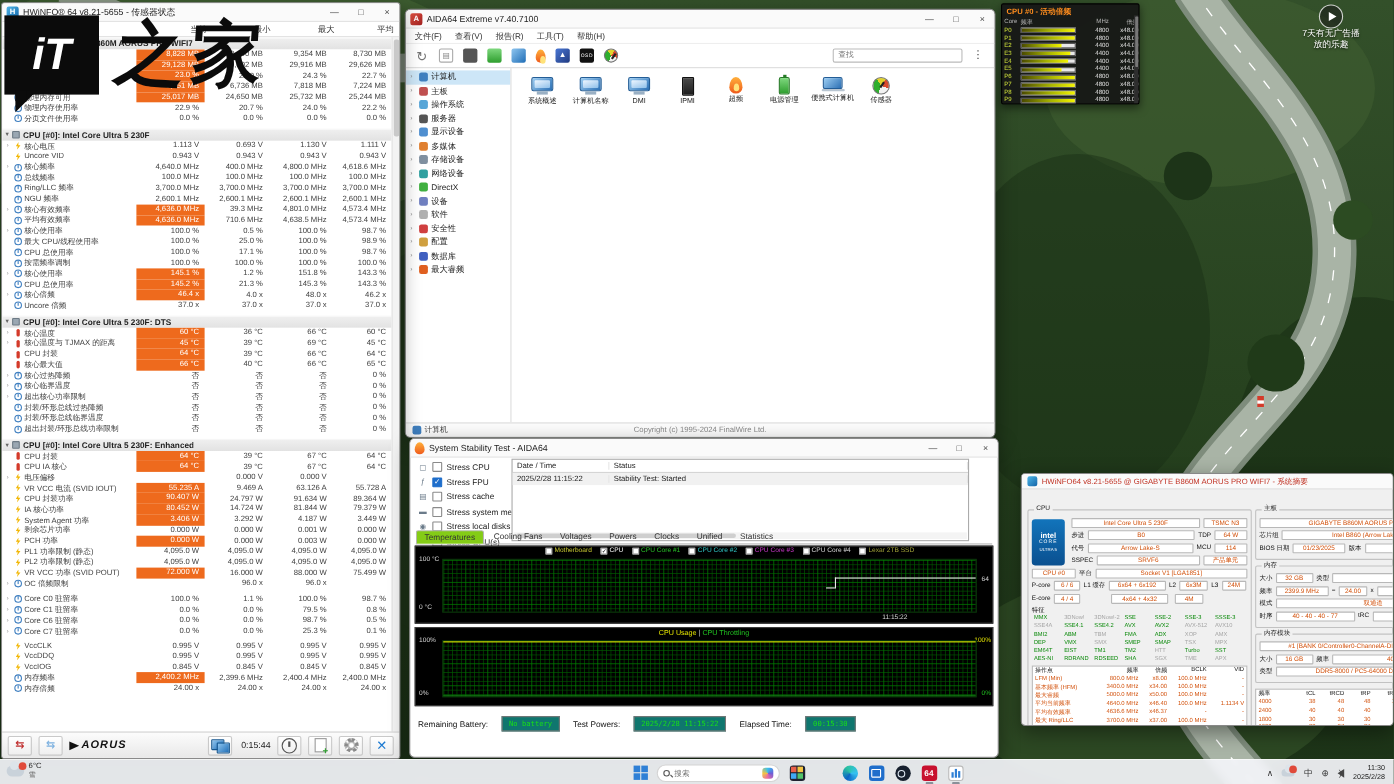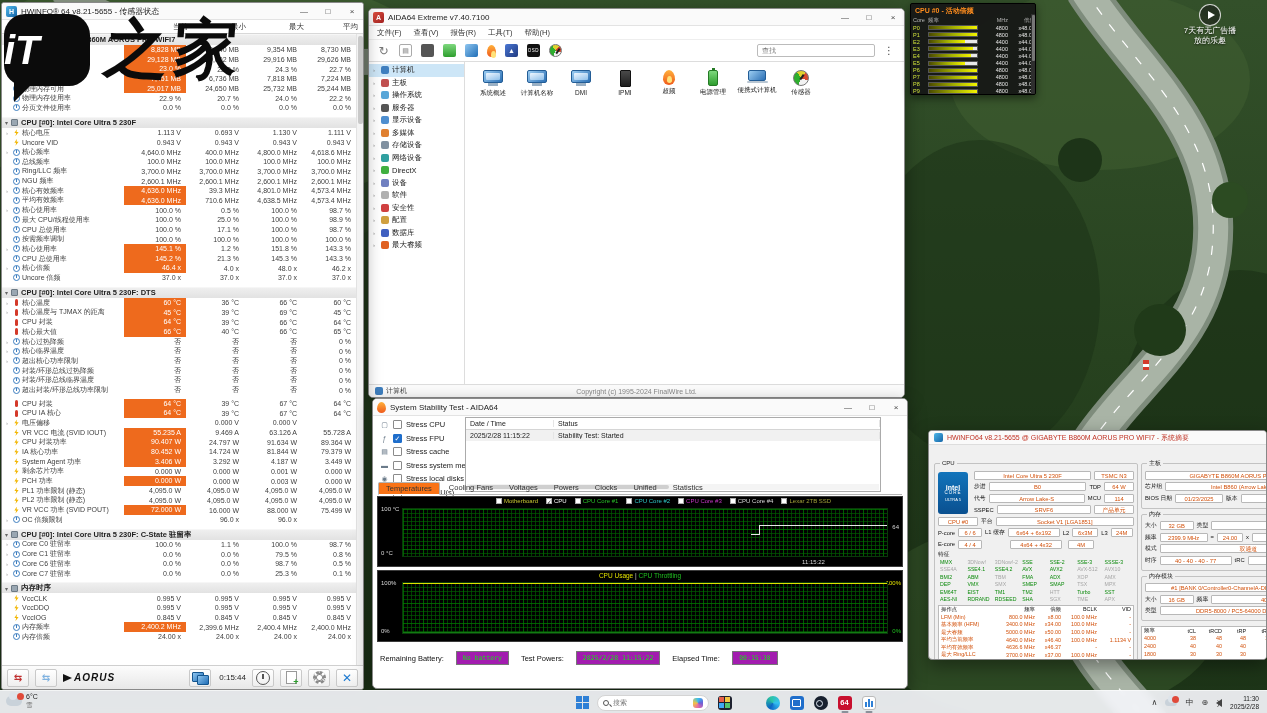--- a/index.html
+++ b/index.html
@@ -6,21 +6,21 @@
 html,body{width:1267px;height:713px;overflow:hidden;background:#223c1e;position:relative}
 .win{position:absolute;background:#fff;border:1px solid #8a8a8a;border-radius:5px;box-shadow:0 6px 18px rgba(0,0,0,.4);overflow:hidden}
 .tbar{display:flex;align-items:center;height:17px;padding:0 4px;background:#fafafa;border-bottom:1px solid #e3e3e3;font-size:8px;color:#222;gap:4px}
 .tbar .cap{margin-left:auto;display:flex;gap:10px;color:#444;font-size:8px}
 .cap span{width:14px;text-align:center;cursor:default}
 
 #wall{position:absolute;inset:0}
 
 #watermark{position:absolute;left:4px;top:14px;z-index:60;pointer-events:none}
 #wm-row{display:flex;align-items:flex-start}
-#wm-bubble{width:86px;height:72px;background:#0b0b0b;border-radius:21px;position:relative;display:flex;align-items:center;}
+#wm-bubble{width:86px;height:72px;background:#0b0b0b;border-radius:0;position:relative;display:flex;align-items:center;justify-content:center}
 #wm-bubble::after{content:"";position:absolute;left:10px;bottom:-16px;border:10px solid transparent;border-top-color:#0b0b0b;border-left-color:#0b0b0b}
 #wm-it{color:#fff;font-size:40px;font-weight:bold;font-style:italic}
 #wm-zhijia{font-size:64px;font-weight:900;color:#0b0b0b;line-height:70px;margin-left:14px;transform:skewX(-4deg);letter-spacing:6px}
 #wm-url{font-size:26px;font-weight:800;color:#000;margin-top:16px;letter-spacing:1px}
 
 #sensors-win{left:1px;top:2px;width:363px;height:688px;border-radius:3px;z-index:20}
 #sensors-win .appic{width:11px;height:11px;border-radius:2px;background:linear-gradient(135deg,#4db6e8,#1565a8);color:#fff;font-size:7px;font-weight:bold;text-align:center;line-height:11px}
 .shead{display:grid;grid-template-columns:1fr 62px 58px 58px 54px;height:14px;align-items:center;background:#fff;border-bottom:1px solid #d8d8d8;font-size:7.5px;color:#333;padding-left:6px}
 .shead div{text-align:right;padding-right:5px}
 .shead div:first-child{text-align:left}
@@ -105,36 +105,36 @@
 .cb{width:9px;height:9px;border:1px solid #8a8a8a;background:#fff;border-radius:1px;font-size:7px;line-height:8px;text-align:center;color:#fff}
 .cb.on{background:#1f6ecb;border-color:#1f6ecb}
 #stab-log{position:absolute;left:92px;top:18px;width:416px;height:75px;border:1px solid #ababab;font-size:7px;background:#fff}
 #stab-log .lhead{display:grid;grid-template-columns:88px 1fr;border-bottom:1px solid #d5d5d5;height:12px;align-items:center;color:#222}
 #stab-log .lrow{display:grid;grid-template-columns:88px 1fr;height:11px;align-items:center;background:#f1f1f1;color:#222}
 #stab-log .lhead div,#stab-log .lrow div{padding-left:4px;border-right:1px solid #e5e5e5;white-space:nowrap;overflow:hidden}
 #stab-log .hscroll{position:absolute;bottom:1px;left:1px;right:1px;height:6px;background:#f4f4f4}
 #stab-log .hscroll .thumb{position:absolute;left:2px;top:1px;width:200px;height:4px;background:#cfcfcf;border-radius:2px}
 #stab-tabs{position:absolute;left:5px;top:83px;right:5px;height:13px;display:flex;gap:2px;border-bottom:1px solid #b5b5b5;font-size:7.5px;color:#333}
 .tab{padding:1px 7px}
-.tab.on{background:#f97316;border:1px solid #b5b5b5;border-bottom:1px solid #fff;border-radius:2px 2px 0 0;margin-bottom:-1px}
+.tab.on{background:#84cc16;border:1px solid #b5b5b5;border-bottom:1px solid #fff;border-radius:2px 2px 0 0;margin-bottom:-1px}
 .gpanel{position:absolute;left:4px;right:4px;background:#000;border:1px solid #3c3c3c}
 #temp-panel{top:97px;height:71px}
 #usage-panel{top:171px;height:72px}
 .plot{position:absolute;left:24px;right:14px;background:#000;background-image:linear-gradient(rgba(0,150,0,.35) 1px,transparent 1px),linear-gradient(90deg,rgba(0,150,0,.35) 1px,transparent 1px),linear-gradient(rgba(0,90,0,.7) 1px,transparent 1px),linear-gradient(90deg,rgba(0,90,0,.7) 1px,transparent 1px);background-size:20px 20px,20px 20px,4px 4px,4px 4px;border:1px solid #0a3a0a}
 #temp-plot{top:11px;height:49px}
 #usage-plot{top:11px;height:52px}
 .glab{position:absolute;font-size:6px;color:#d8d8d8}
 .legend{position:absolute;left:118px;top:1px;display:flex;gap:8px;align-items:center}
 .lgitem{display:flex;align-items:center;gap:2px;font-size:6px}
 .lgcb{width:6px;height:6px;border:1px solid #aaa;background:#fff;font-size:5.5px;line-height:6px;text-align:center;color:#000}
 .tline{position:absolute;background:#e8e8e8}
 #usage-title{position:absolute;top:1px;left:0;right:0;text-align:center;font-size:6.5px}
 #stab-info{position:absolute;left:7px;top:252px;display:flex;gap:12px;align-items:center}
 #stab-info .ilabel{font-size:7.5px;color:#111}
-.lcd{background:#a21caf;color:#17e017;font-family:"DejaVu Sans Mono",monospace;font-size:6.5px;padding:2px 6px;border:1px solid #777;min-width:46px;text-align:center;white-space:nowrap}
+.lcd{background:#0f766e;color:#17e017;font-family:"DejaVu Sans Mono",monospace;font-size:6.5px;padding:2px 6px;border:1px solid #777;min-width:46px;text-align:center;white-space:nowrap}
 #stab-btns{position:absolute;left:6px;top:272px;right:6px;display:flex;gap:10px}
 .btn{height:14px;padding:0 10px;font-size:7.5px;color:#222;background:linear-gradient(#fdfdfd,#efefef);border:1px solid #b5b5b5;border-radius:2px;display:flex;align-items:center}
 .btn.dis{color:#aaa}
 .btn.focus{border-color:#3f8fd6;box-shadow:inset 0 0 0 1px #a8d2f0}
 .btn.right{margin-left:auto}
 
 #core-win{left:910px;top:3px;width:126px;height:92px;background:rgba(22,22,22,.92);border:1px solid #000;border-radius:2px;box-shadow:0 3px 8px rgba(0,0,0,.5);z-index:10;overflow:hidden;position:absolute}
 #core-title{color:#ff8d1e;font-size:7px;font-weight:bold;padding:2px 4px 1px}
 #core-head{display:grid;grid-template-columns:15px 50px 30px 27px;font-size:5.5px;color:#b5b5b5;padding:0 2px}
 #core-head div:nth-child(n+3){text-align:right}
@@ -644,20 +644,25 @@
           <span class="sex"></span>
           <span class="sico c"></span>
           <span class="slt">超出封装/环形总线功率限制</span>
         </div>
         <div class="sval">否</div>
         <div class="sval">否</div>
         <div class="sval">否</div>
         <div class="sval">0 %</div>
       </div>
       <div class="sgap"></div>
+      <div class="sec-h">
+        <span class="sec-ar">▾</span>
+        <span class="sec-ic"></span>
+        <span class="sec-t">CPU [#0]: Intel Core Ultra 5 230F: Enhanced</span>
+      </div>
       <div class="srow">
         <div class="slab">
           <span class="sex"></span>
           <span class="sico t"></span>
           <span class="slt">CPU 封装</span>
         </div>
         <div class="sval hl">64 °C</div>
         <div class="sval">39 °C</div>
         <div class="sval">67 °C</div>
         <div class="sval">64 °C</div>
@@ -788,25 +793,20 @@
           <span class="sex">›</span>
           <span class="sico c"></span>
           <span class="slt">OC 倍频限制</span>
         </div>
         <div class="sval"></div>
         <div class="sval">96.0 x</div>
         <div class="sval">96.0 x</div>
         <div class="sval"></div>
       </div>
       <div class="sgap"></div>
-      <div class="sec-h">
-        <span class="sec-ar">▾</span>
-        <span class="sec-ic"></span>
-        <span class="sec-t">CPU [#0]: Intel Core Ultra 5 230F: C-State 驻留率</span>
-      </div>
       <div class="srow">
         <div class="slab">
           <span class="sex">›</span>
           <span class="sico c"></span>
           <span class="slt">Core C0 驻留率</span>
         </div>
         <div class="sval">100.0 %</div>
         <div class="sval">1.1 %</div>
         <div class="sval">100.0 %</div>
         <div class="sval">98.7 %</div>
@@ -838,25 +838,20 @@
           <span class="sex">›</span>
           <span class="sico c"></span>
           <span class="slt">Core C7 驻留率</span>
         </div>
         <div class="sval">0.0 %</div>
         <div class="sval">0.0 %</div>
         <div class="sval">25.3 %</div>
         <div class="sval">0.1 %</div>
       </div>
       <div class="sgap"></div>
-      <div class="sec-h">
-        <span class="sec-ar">▾</span>
-        <span class="sec-ic"></span>
-        <span class="sec-t">内存时序</span>
-      </div>
       <div class="srow">
         <div class="slab">
           <span class="sex"></span>
           <span class="sico v"></span>
           <span class="slt">VccCLK</span>
         </div>
         <div class="sval">0.995 V</div>
         <div class="sval">0.995 V</div>
         <div class="sval">0.995 V</div>
         <div class="sval">0.995 V</div>

